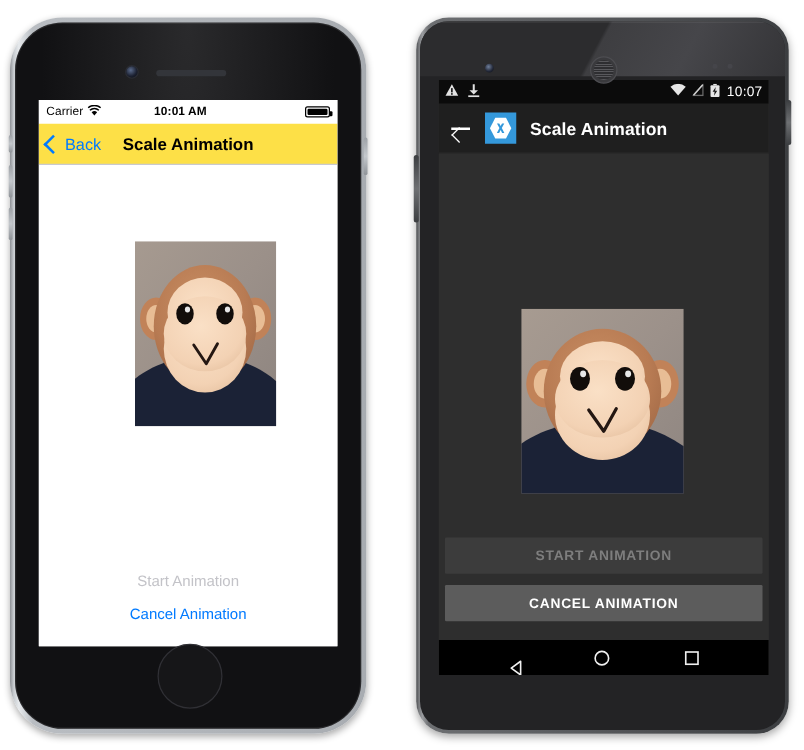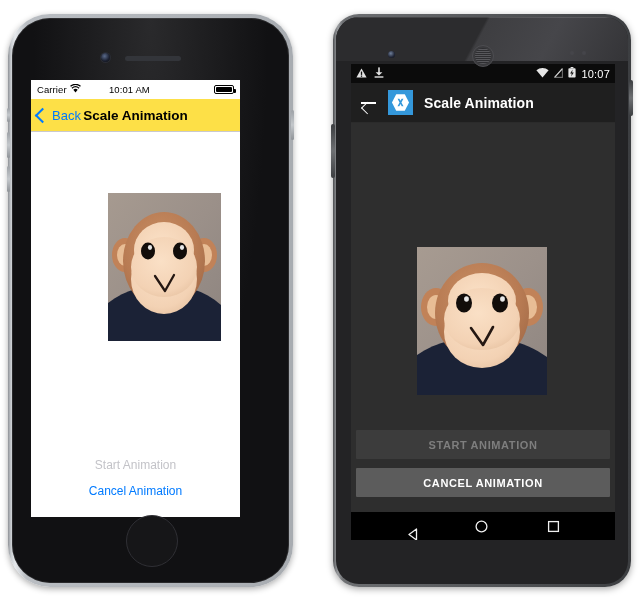--- a/index.html
+++ b/index.html
@@ -60,21 +60,21 @@
   .ip-speaker {
     position: absolute;
     left: 113px; top: 38px;
     width: 56px; height: 5px;
     border-radius: 3px;
     background: #33353a;
   }
   .ip-screen {
     position: absolute;
     left: 19px; top: 62px;
-    width: 209px; height: 437px;
+    width: 239px; height: 437px;
     background: #ffffff;
     overflow: hidden;
   }
   .ip-home {
     position: absolute;
     left: 50%;
     margin-left: -25px;
     bottom: 16px;
     width: 50px; height: 50px;
     border-radius: 50%;
@@ -104,21 +104,21 @@
     height: 19px;
     display: flex;
     align-items: center;
     padding: 0 6px;
     font-size: 9.5px;
     color: #000;
     background: #ffffff;
     letter-spacing: 0.1px;
   }
   .ios-status .carrier { display: flex; align-items: center; gap: 3px; }
-  .ios-status .st-time { flex: 1; text-align: center; font-weight: normal; font-size: 9.5px; }
+  .ios-status .st-time { flex: 1; text-align: center; font-weight: bold; font-size: 9.5px; }
   .ios-status .st-right { display: flex; align-items: center; justify-content: flex-end; width: 56px; }
   .wifi-ios { display: inline-block; }
   .batt-ios {
     width: 20px; height: 9px;
     border: 1px solid #000;
     border-radius: 2px;
     position: relative;
     box-sizing: border-box;
     padding: 1px;
   }

